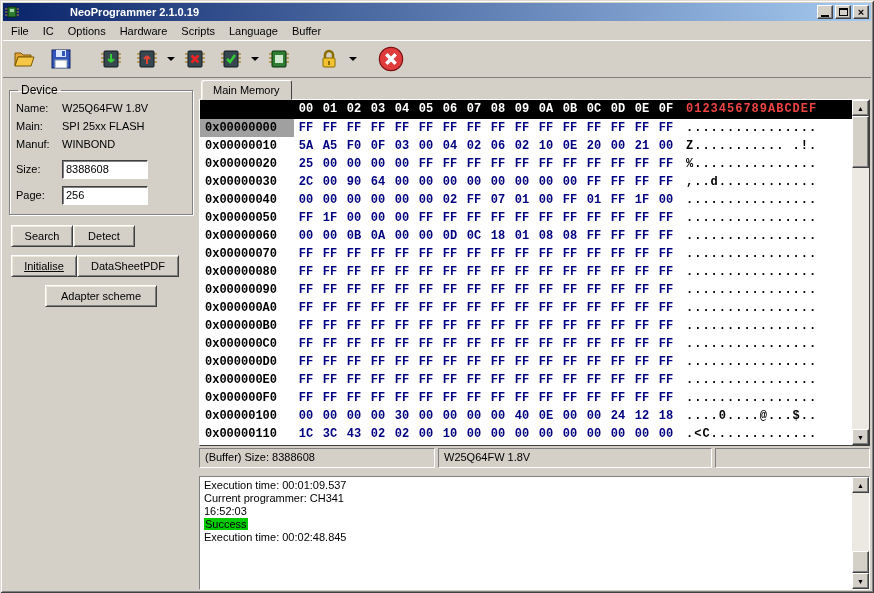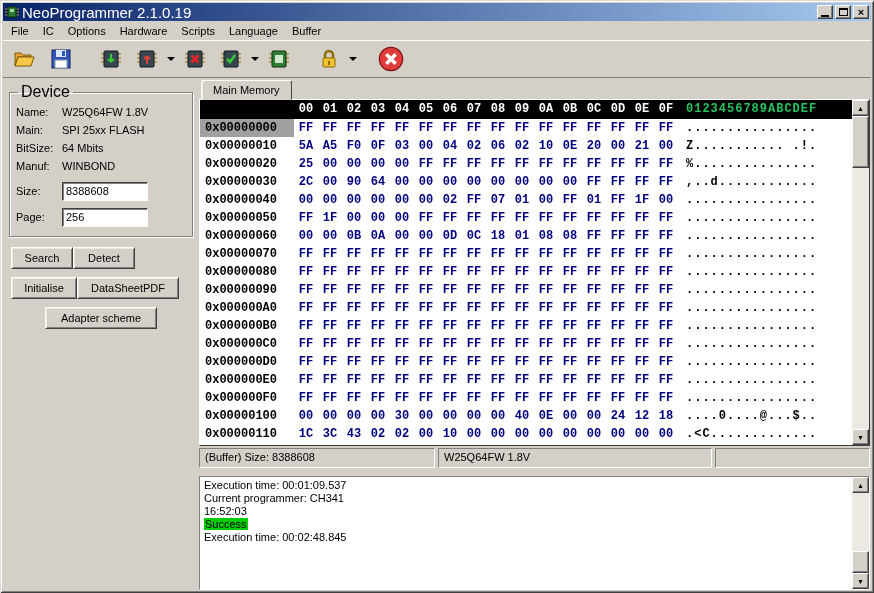--- a/index.html
+++ b/index.html
@@ -12,21 +12,21 @@
                 inset 2px 2px 0 #ffffff, inset -2px -2px 0 #808080;
     display:flex;flex-direction:column;
   }
 
   
   .titlebar{
     height:18px;background:linear-gradient(to right,#0a246a,#a6caf0);
     display:flex;align-items:center;padding:0 2px;color:#fff;flex:none;
   }
   .app-icon{width:14px;height:14px;margin-right:3px;display:inline-flex;}
-  .title-text{font-weight:normal;font-size:15px;flex:1;white-space:nowrap;overflow:hidden;}
+  .title-text{font-weight:bold;font-size:11px;flex:1;white-space:nowrap;overflow:hidden;margin-left:48px;}
   .win-btns{display:flex;gap:2px;}
   .tbtn{
     width:16px;height:14px;background:#d4d0c8;display:flex;align-items:center;justify-content:center;
     border:1px solid;border-color:#fff #404040 #404040 #fff;box-shadow:inset -1px -1px 0 #808080;
     color:#000;
   }
   .g-min{width:8px;height:2px;background:#000;margin-top:7px;}
   .g-max{width:9px;height:8px;border:1px solid #000;border-top:2px solid #000;}
   .g-close{font:bold 11px "Liberation Sans",sans-serif;line-height:11px;}
 
@@ -45,38 +45,38 @@
   .tri{width:0;height:0;border-left:4px solid transparent;border-right:4px solid transparent;border-top:4px solid #000;}
   .tsep{width:14px;height:34px;}
 
   
   .content{flex:1;display:flex;min-height:0;}
   .leftpanel{width:196px;flex:none;padding:4px 6px;}
   .groupbox{
     border:1px solid #808080;box-shadow:inset 1px 1px 0 #fff, 1px 1px 0 #fff;
     padding:2px 6px 9px;margin-top:1px;
   }
-  .groupbox legend{padding:0 3px;margin-left:2px;font-size:16px;}
+  .groupbox legend{padding:0 3px;margin-left:2px;font-size:12px;}
   .frow{display:flex;height:18px;line-height:18px;}
   .flabel{width:46px;flex:none;}
   .fvalue{flex:1;white-space:nowrap;}
   .inputrow{display:flex;align-items:center;margin-top:6px;height:20px;}
   .edit{
     width:86px;height:19px;background:#fff;border:1px solid;border-color:#404040 #fff #fff #404040;
     box-shadow:inset 1px 1px 0 #808080;font:11px "Liberation Sans",sans-serif;padding:1px 3px;
   }
   .btnrow{display:flex;justify-content:flex-start;padding:0 2px;margin-top:10px;}
   .btnrow + .btnrow{margin-top:8px;}
   .btnrow.center{justify-content:center;}
   .btn{
     height:22px;background:#d4d0c8;border:1px solid;border-color:#fff #404040 #404040 #fff;
     box-shadow:inset 1px 1px 0 #ece9d8, inset -1px -1px 0 #808080;
     font:11px "Liberation Sans",sans-serif;padding:0 6px;
   }
-  .btn.w62{width:62px;} .btn.w66{width:66px;} .btn.w94{width:102px;} .btn.w112{width:112px;}
+  .btn.w62{width:62px;} .btn.w66{width:66px;text-decoration:underline;} .btn.w94{width:102px;} .btn.w112{width:112px;}
 
   
   .main{flex:1;display:flex;flex-direction:column;min-width:0;padding-right:1px;}
   .tabstrip{height:21px;display:flex;align-items:flex-end;padding-left:2px;flex:none;}
   .tab{
     background:#d4d0c8;border:1px solid;border-color:#fff #404040 #d4d0c8 #fff;
     box-shadow:inset 1px 0 0 #ece9d8;border-radius:3px 3px 0 0;
     padding:3px 11px 3px;position:relative;top:1px;z-index:2;
   }
   .hexpanel{
@@ -86,21 +86,21 @@
   .hexgrid{flex:1;font-family:"Liberation Mono", monospace;font-size:12px;overflow:hidden;}
   .hexrow{display:flex;height:18px;line-height:18px;white-space:pre;}
   .hexrow.header{height:19px;line-height:19px;background:#000;color:#fff;font-weight:bold;}
   .addrcell{width:94px;flex:none;padding-left:5px;font-weight:bold;color:#000;}
   .addrcell.selected{background:#a0a0a0;}
   .hexrow.header .addrcell{background:#000;}
   .bytecells{display:flex;flex:none;justify-content:flex-end;}
   .bytecell{width:24px;text-align:center;color:#000080;font-weight:bold;}
   .hexrow.header .bytecell{color:#fff;}
   .asciicell{flex:1;padding-left:8px;font-weight:bold;letter-spacing:1px;color:#000;overflow:hidden;}
-  .hexrow.header .asciicell{color:#22c55e;}
+  .hexrow.header .asciicell{color:#ef4444;}
 
   
   .vscroll{width:17px;flex:none;background:#ece9e2;display:flex;flex-direction:column;}
   .sbtn{
     height:16px;flex:none;background:#d4d0c8;border:1px solid;border-color:#fff #404040 #404040 #fff;
     box-shadow:inset -1px -1px 0 #808080;display:flex;align-items:center;justify-content:center;
     font-size:7px;color:#000;
   }
   .strack{flex:1;position:relative;}
   .sthumb{
@@ -302,24 +302,20 @@
       <fieldset class="groupbox">
         <legend>Device</legend>
         <div id="dev-fields">
             <div class="frow">
               <span class="flabel">Name:</span>
               <span class="fvalue">W25Q64FW 1.8V</span>
             </div>
             <div class="frow">
               <span class="flabel">Main:</span>
               <span class="fvalue">SPI 25xx FLASH</span>
-            </div>
-            <div class="frow">
-              <span class="flabel">BitSize:</span>
-              <span class="fvalue">64 Mbits</span>
             </div>
             <div class="frow">
               <span class="flabel">Manuf:</span>
               <span class="fvalue">WINBOND</span>
             </div>
           </div>
         <div class="inputrow">
           <span class="flabel">Size:</span>
           <input class="edit" type="text" value="8388608" style="">
         </div>

